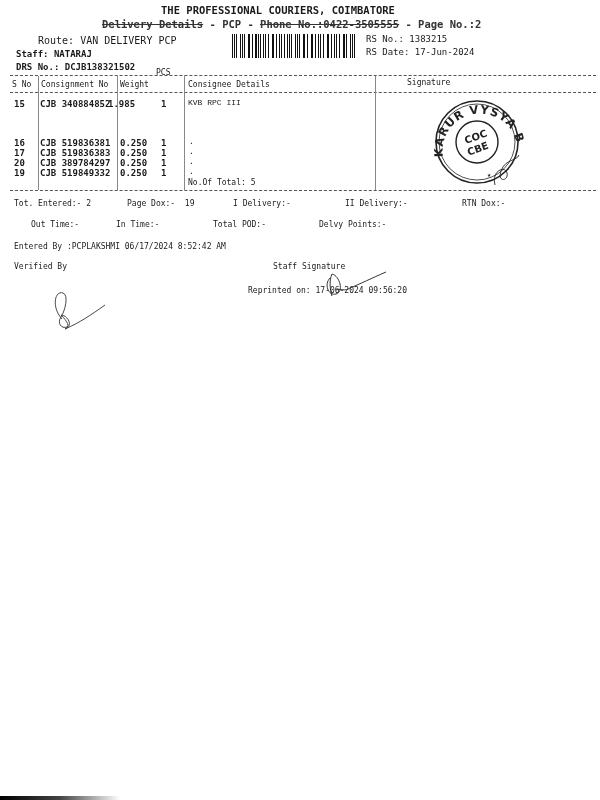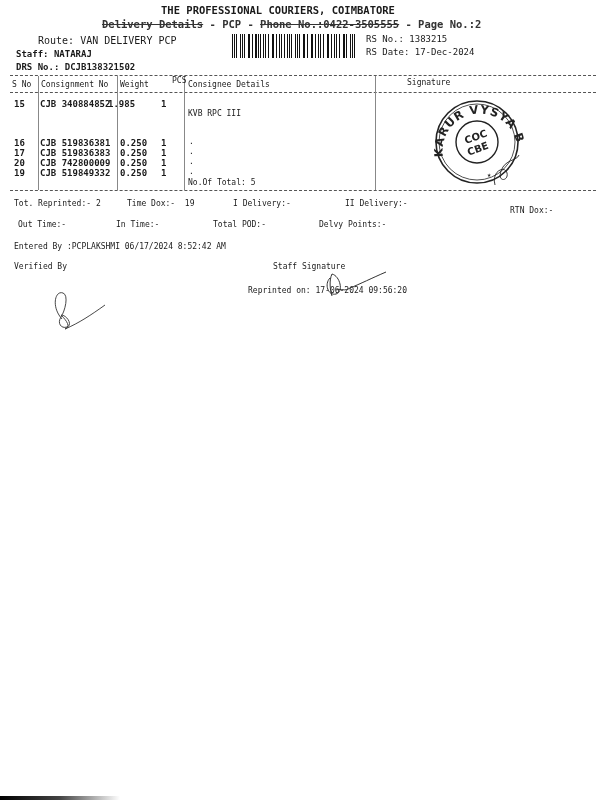--- a/index.html
+++ b/index.html
@@ -93,66 +93,66 @@
     <span style="width: 1px; margin-right: 2px;"></span>
     <span style="width: 3px; margin-right: 3px;"></span>
   </div>
 
 <div class="abs t9" style="left:366px; top:34px;">
   <span>RS No.:</span>
   <span>1383215</span>
 </div>
 <div class="abs t9" style="left:366px; top:47px;">
   <span>RS Date:</span>
-  <span>17-Dec-2024</span>
+  <span>17-Jun-2024</span>
 </div>
 
 <div class="hline" style="top:75px;"></div>
 <div class="hline" style="top:92px;"></div>
 <div class="hline" style="top:190px;"></div>
 
 <div class="vline" style="left:38px; top:76px; height:114px;"></div>
 <div class="vline" style="left:117px; top:76px; height:114px;"></div>
 <div class="vline" style="left:184px; top:76px; height:114px;"></div>
 <div class="vline" style="left:375px; top:76px; height:114px;"></div>
 
 <div class="abs t8" style="left:12px; top:80px;">S No</div>
 <div class="abs t8" style="left:41px; top:80px;">Consignment No</div>
 <div class="abs t8" style="left:120px; top:80px;">Weight</div>
-<div class="abs t8" style="left:156px; top:76px;margin-left:16px;">PCS</div>
+<div class="abs t8" style="left:156px; top:68px;">PCS</div>
 <div class="abs t8" style="left:188px; top:80px;">Consignee Details</div>
 <div class="abs t8" style="left:380px; top:78px;margin-left:27px;">Signature</div>
 
 <div>
   <div class="abs t9 b" style="left:14px; top:99px;">15</div>
   <div class="abs t9 b" style="left:40px; top:99px;">CJB 340884852</div>
   <div class="abs t9 b" style="left:108px; top:99px;">1.985</div>
   <div class="abs t9 b" style="left:161px; top:99px;">1</div>
-  <div class="abs t8" style="left:188px; top:109px;">KVB RPC III</div>
+  <div class="abs t8" style="left:188px; top:98px;font-family:Liberation Mono, monospace;">KVB RPC III</div>
 </div>
 
 <div>
   <div class="abs t9 b" style="left:14px; top:138px;">16</div>
   <div class="abs t9 b" style="left:40px; top:138px;">CJB 519836381</div>
   <div class="abs t9 b" style="left:120px; top:138px;">0.250</div>
   <div class="abs t9 b" style="left:161px; top:138px;">1</div>
   <div class="abs t8" style="left:189px; top:137px;">.</div>
 </div>
 
 <div>
   <div class="abs t9 b" style="left:14px; top:148px;">17</div>
   <div class="abs t9 b" style="left:40px; top:148px;">CJB 519836383</div>
   <div class="abs t9 b" style="left:120px; top:148px;">0.250</div>
   <div class="abs t9 b" style="left:161px; top:148px;">1</div>
   <div class="abs t8" style="left:189px; top:147px;">.</div>
 </div>
 
 <div>
   <div class="abs t9 b" style="left:14px; top:158px;">20</div>
-  <div class="abs t9 b" style="left:40px; top:158px;">CJB 742800009</div>
+  <div class="abs t9 b" style="left:40px; top:158px;">CJB 389784297</div>
   <div class="abs t9 b" style="left:120px; top:158px;">0.250</div>
   <div class="abs t9 b" style="left:161px; top:158px;">1</div>
   <div class="abs t8" style="left:189px; top:157px;">.</div>
 </div>
 
 <div>
   <div class="abs t9 b" style="left:14px; top:168px;">19</div>
   <div class="abs t9 b" style="left:40px; top:168px;">CJB 519849332</div>
   <div class="abs t9 b" style="left:120px; top:168px;">0.250</div>
   <div class="abs t9 b" style="left:161px; top:168px;">1</div>
@@ -174,31 +174,31 @@
   <text font-family="DejaVu Sans, sans-serif" font-size="11.5" font-weight="bold" fill="#222" letter-spacing="1">
     <textPath href="#stampArc" id="stampOuter">KARUR VYSYA BANK</textPath>
   </text>
   <text x="52" y="45" text-anchor="middle" font-family="DejaVu Sans, sans-serif" font-size="10" font-weight="bold" fill="#222" transform="rotate(-20 52 45)">COC</text>
   <text x="54" y="57" text-anchor="middle" font-family="DejaVu Sans, sans-serif" font-size="10" font-weight="bold" fill="#222" transform="rotate(-20 54 57)">CBE</text>
   <text x="62" y="82" font-size="7" fill="#222">★</text>
   <path d="M 70 90 C 66 76, 80 70, 82 78 C 84 86, 72 88, 76 76 C 80 64, 92 66, 94 60" fill="none" stroke="#222" stroke-width="0.9"></path>
 </svg>
 
 <div class="abs t8" style="left:14px; top:199px;">
-  <span>Tot. Reprinted:-</span>
+  <span>Tot. Entered:-</span>
   <span>2</span>
 </div>
 <div class="abs t8" style="left:127px; top:199px;">
-  <span>Time Dox:-</span>&nbsp;&nbsp;<span>19</span>
+  <span>Page Dox:-</span>&nbsp;&nbsp;<span>19</span>
 </div>
 <div class="abs t8" style="left:233px; top:199px;">I Delivery:-</div>
 <div class="abs t8" style="left:345px; top:199px;">II Delivery:-</div>
-<div class="abs t8" style="left:462px; top:206px;margin-left:48px;">RTN Dox:-</div>
-
-<div class="abs t8" style="left:18px; top:220px;">Out Time:-</div>
+<div class="abs t8" style="left:462px; top:199px;">RTN Dox:-</div>
+
+<div class="abs t8" style="left:0; top:220px;padding-left:31px;">Out Time:-</div>
 <div class="abs t8" style="left:116px; top:220px;">In Time:-</div>
 <div class="abs t8" style="left:213px; top:220px;">Total POD:-</div>
 <div class="abs t8" style="left:319px; top:220px;">Delvy Points:-</div>
 
 <div class="abs t8" style="left:14px; top:242px;">
   <span>Entered By :</span><span>PCPLAKSHMI 06/17/2024 8:52:42 AM</span>
 </div>
 <div class="abs t8" style="left:248px; top:242px;margin-top:44px;">
   <span>Reprinted on:</span>
   <span>17-06-2024 09:56:20</span>

